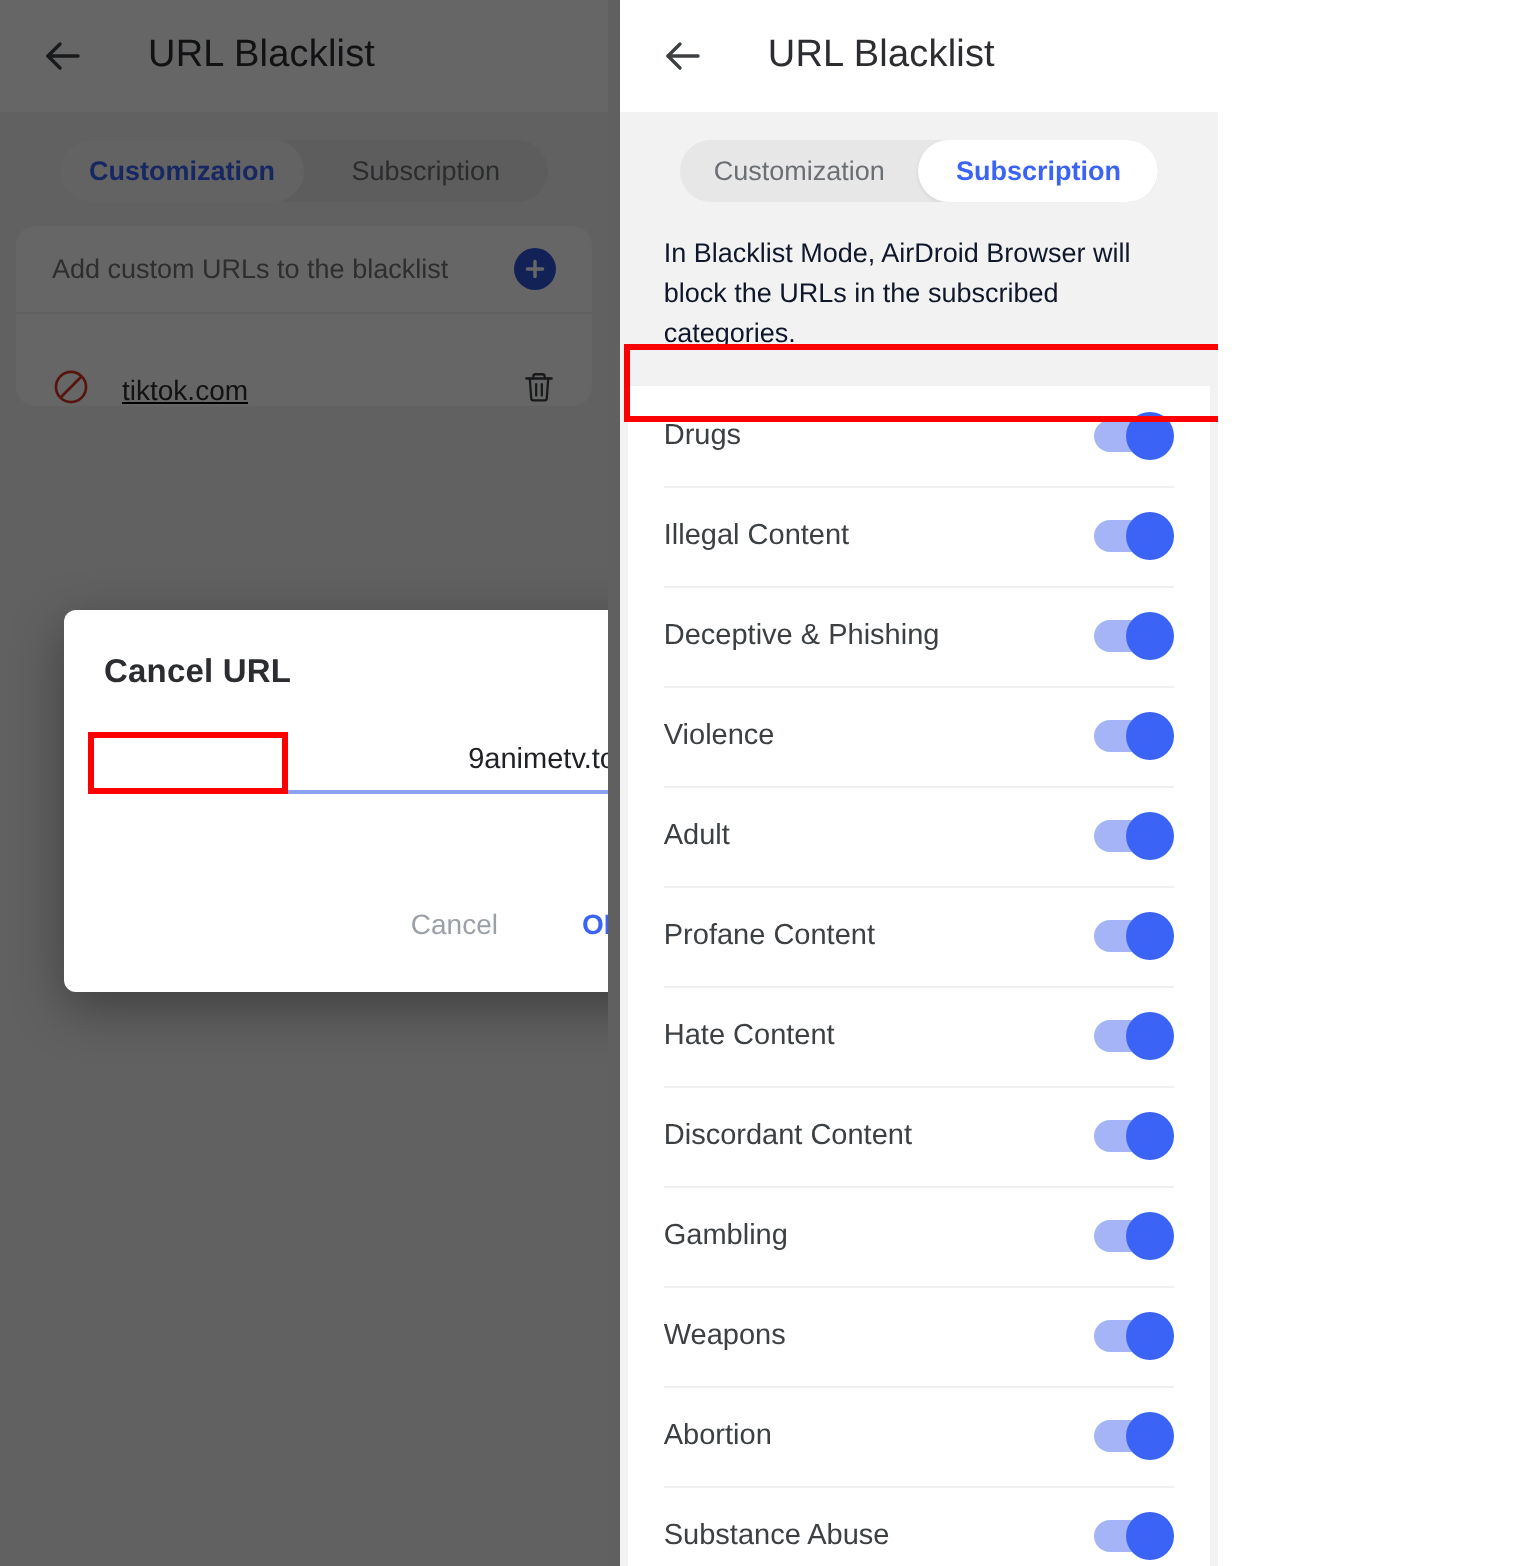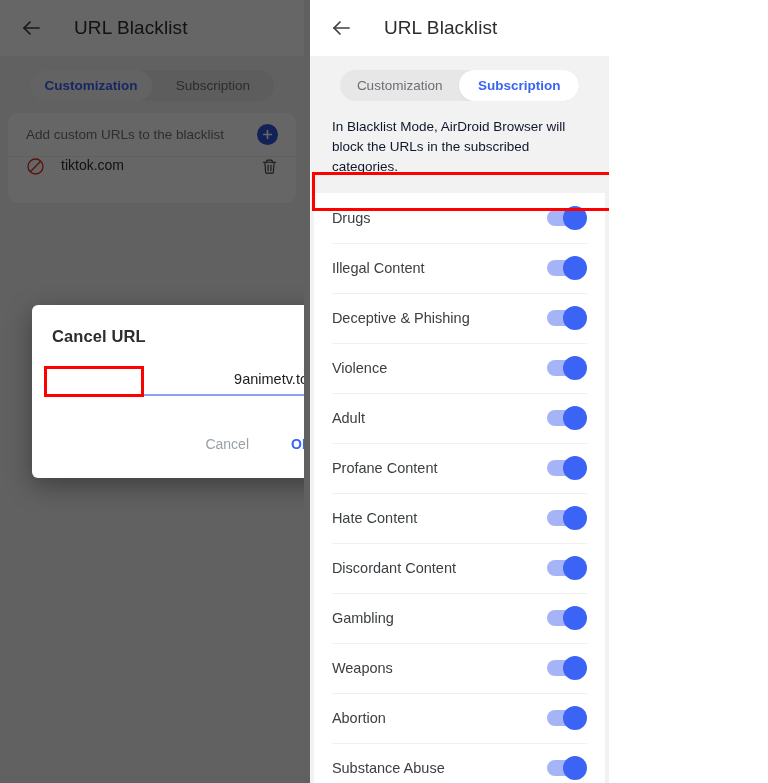--- a/index.html
+++ b/index.html
@@ -120,22 +120,23 @@
     display: flex; align-items: center; justify-content: center;
     font-size: 17px;
     line-height: 1;
     cursor: pointer;
     flex: 0 0 auto;
   }
   .plus-btn svg { display:block; }
   .row-url {
     height: 46px;
     display: flex;
-    align-items: flex-start;
+    align-items: flex-end;
     padding: 0 18px 0 18px;
+    text-decoration: underline;
   }
   .ban-icon { width: 19px; height: 19px; flex: 0 0 auto; }
   .row-url-label {
     flex: 1;
     font-size: 14px;
     color: #2b2d30;
     margin-left: 16px;
   }
   .trash-icon {
     width: 17px; height: 19px;
@@ -269,21 +270,21 @@
     font-size: 11px;
     line-height: 1;
     cursor: pointer;
     flex: 0 0 auto;
     margin-right: 4px;
   }
   .dialog-actions {
     display: flex;
     justify-content: flex-end;
     align-items: center;
-    margin-top: 34px;
+    margin-top: 51px;
     padding-bottom: 12px;
   }
   .btn-text {
     font-size: 14px;
     cursor: pointer;
     padding: 6px 8px;
   }
   .btn-cancel { color: #9aa0a6; margin-right: 26px; }
   .btn-ok { color: #3b63f6; font-weight: bold; margin-right: 12px; }
 </style>

